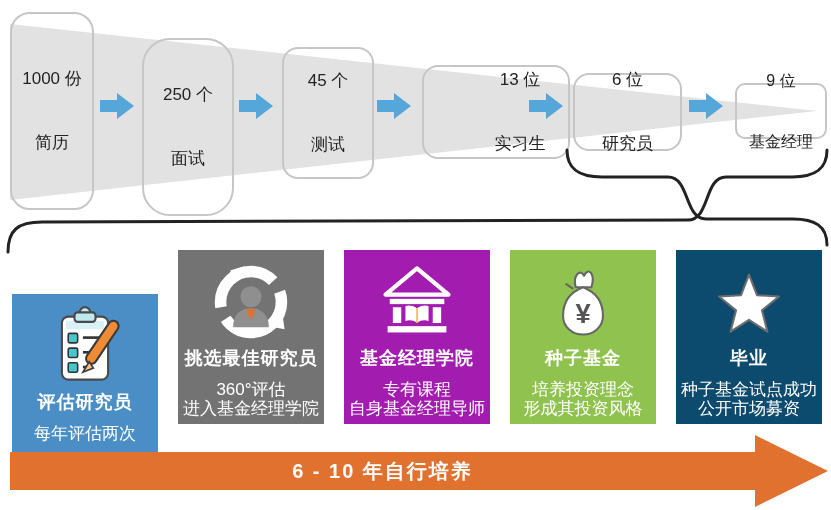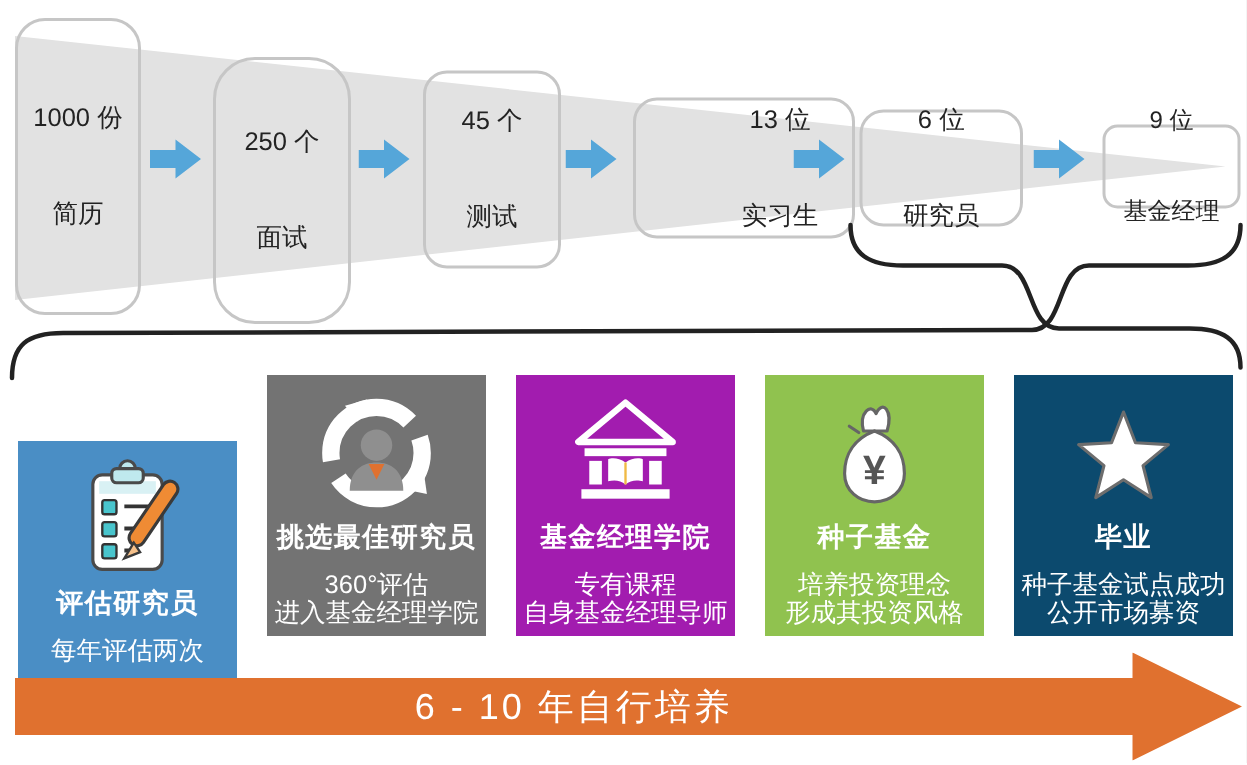--- a/index.html
+++ b/index.html
@@ -29,21 +29,21 @@
   .card{position:absolute;top:250px;width:146px;height:174px;color:#fff;text-align:center;}
   .card .icon-wrap{margin-top:8px;height:88px;display:flex;align-items:center;justify-content:center;}
   .card .title{font-size:18px;font-weight:700;letter-spacing:1px;}
   .card .sub{font-size:17px;line-height:19px;margin-top:10px;font-weight:500;}
   .c1{left:12px;margin-top:44px;} .c2{left:178px;} .c3{left:344px;} .c4{left:510px;} .c5{left:676px;}
 
   
   .timeline{position:absolute;left:10px;top:435px;width:820px;height:72px;}
   .timeline-label{position:absolute;left:10px;top:452px;width:745px;height:38px;
     display:flex;align-items:center;justify-content:center;color:#fff;
-    font-size:24px;font-weight:400;letter-spacing:2px;}
+    font-size:20px;font-weight:700;letter-spacing:2px;}
 </style>
 </head>
 <body>
 
 <div class="stage">
 
   <div class="wedge" style="background: rgb(226, 226, 226);"></div>
 
   <div class="box b1">
     <div>1000 份</div>

